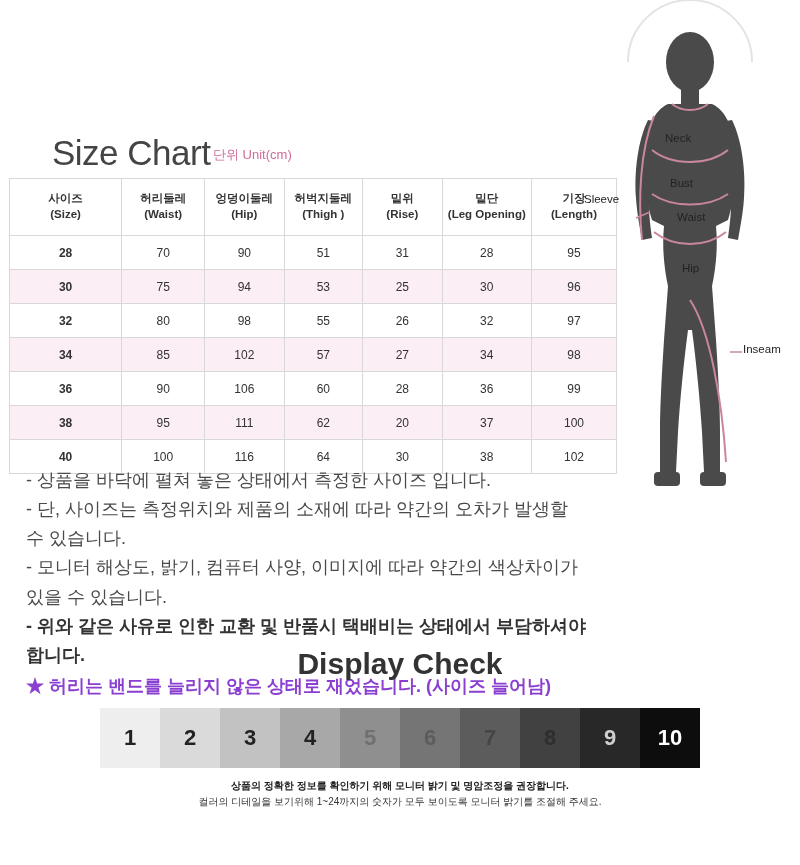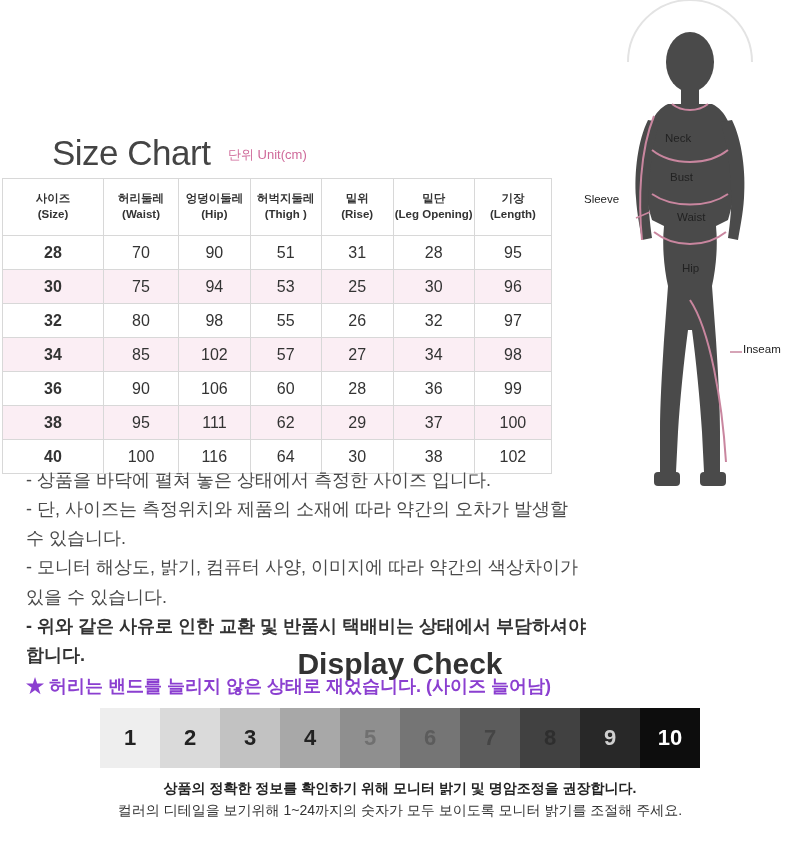--- a/index.html
+++ b/index.html
@@ -29,52 +29,52 @@
     position: absolute;
     left: 52px;
     top: 133px;
     font-size: 35px;
     font-weight: 400;
     color: #444;
     letter-spacing: -0.5px;
   }
   #chart-unit {
     position: absolute;
-    left: 228px;
+    left: 213px;
     top: 146px;
     font-size: 13px;
     color: #cf6a9a;
   }
 
   table.size-table {
     position: absolute;
-    left: 2px;
+    left: 9px;
     top: 178px;
-    width: 550px;
+    width: 608px;
     border-collapse: collapse;
     font-size: 11.5px;
     color: #333;
   }
   table.size-table th,
   table.size-table td {
     border: 1px solid #d8d8d8;
     text-align: center;
     vertical-align: middle;
     padding: 0;
   }
   table.size-table thead th {
     height: 56px;
     font-weight: bold;
     font-size: 11.5px;
     line-height: 1.35;
     background: #ffffff;
   }
   table.size-table tbody td {
     height: 33px;
-    font-size: 16px;
+    font-size: 12px;
   }
   table.size-table tbody td.size-col {
     font-weight: bold;
   }
   table.size-table tbody tr.alt td {
     background: #fbeef4;
   }
 
   
   .col-size    { width: 102px; }
@@ -115,21 +115,21 @@
   }
   #figure-area svg { display: block; }
   .fig-label {
     position: absolute;
     font-size: 11.5px;
     color: #222;
     font-weight: normal;
     white-space: nowrap;
   }
   #lbl-neck   { left: 85px;  top: 132px; }
-  #lbl-bust   { left: 90px;  top: 171px; }
+  #lbl-bust   { left: 90px;  top: 177px; }
   #lbl-waist  { left: 97px;  top: 211px; }
   #lbl-hip    { left: 102px; top: 262px; }
   #lbl-sleeve { left: 4px;   top: 193px; }
   #lbl-inseam { left: 163px; top: 343px; }
 
   
   #display-check-section {
     position: absolute;
     left: 0;
     top: 630px;
@@ -160,21 +160,21 @@
     align-items: center;
     justify-content: center;
     font-size: 22px;
     font-weight: bold;
   }
   #display-note {
     position: absolute;
     width: 800px;
     top: 148px;
     text-align: center;
-    font-size: 14px;
+    font-size: 10px;
     color: #222;
     line-height: 1.55;
   }
   #display-note .strong-line {
     font-weight: bold;
   }
   #display-note .sub-line {
     font-weight: normal;
     color: #333;
   }
@@ -264,21 +264,21 @@
         <td>60</td>
         <td>28</td>
         <td>36</td>
         <td>99</td>
       </tr>
       <tr class="alt">
         <td class="size-col">38</td>
         <td>95</td>
         <td>111</td>
         <td>62</td>
-        <td>29</td>
+        <td>20</td>
         <td>37</td>
         <td>100</td>
       </tr>
       <tr>
         <td class="size-col">40</td>
         <td>100</td>
         <td>116</td>
         <td>64</td>
         <td>30</td>
         <td>38</td>

